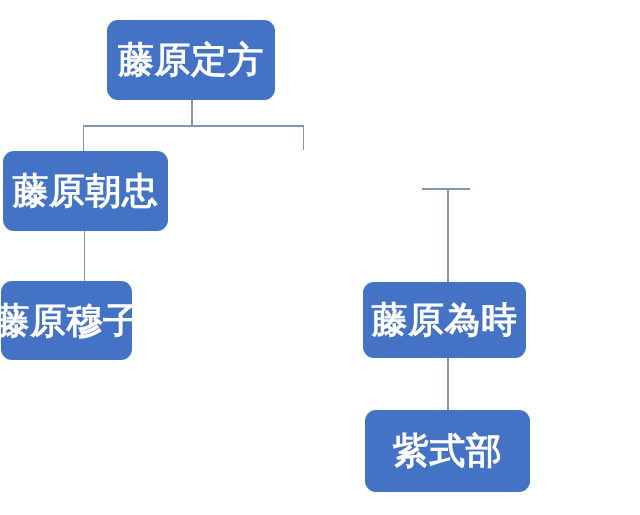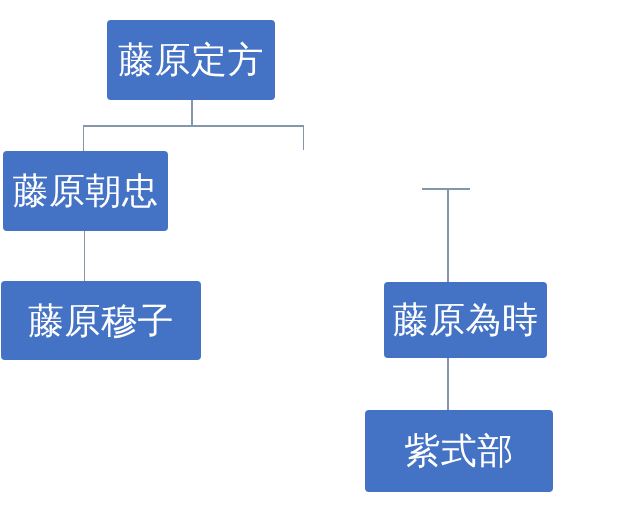--- a/index.html
+++ b/index.html
@@ -15,41 +15,42 @@
     width: 640px;
     height: 515px;
     background: var(--bg);
     overflow: hidden;
     font-family: "Liberation Serif", "DejaVu Serif", serif;
   }
   .node {
     position: absolute;
     background: var(--node-fill);
     color: var(--node-text);
-    border-radius: 4px;
+    border-radius: 11px;
     display: flex;
     align-items: center;
     justify-content: center;
     font-size: 36px;
     line-height: 1;
     white-space: nowrap;
     letter-spacing: 0.5px;
+    font-weight: bold;
   }
   .line {
     position: absolute;
     background: var(--connector);
   }
   
   .n-sadakata          { left: 107px; top: 20px;  width: 168px; height: 80px; }
   .n-asatada           { left: 3px;   top: 151px; width: 165px; height: 80px; }
   .n-sadakata-daughter { left: 215px; top: 150px; width: 207px; height: 82px; }
   .n-masatada          { left: 470px; top: 150px; width: 166px; height: 76px; }
-  .n-bokushi           { left: 1px;   top: 281px; width: 200px; height: 79px; }
-  .n-tametoki          { left: 384px; top: 282px; width: 163px; height: 76px; }
-  .n-murasaki          { left: 365px; top: 410px; width: 188px; height: 82px; text-align: center; }
+  .n-bokushi           { left: 1px;   top: 281px; width: 131px; height: 79px; }
+  .n-tametoki          { left: 363px; top: 282px; width: 163px; height: 76px; }
+  .n-murasaki          { left: 365px; top: 410px; width: 165px; height: 82px; text-align: center; }
   
   .c-v-sadakata-stem     { left: 191px;   top: 100px; width: 1.5px;  height: 26px; }
   .c-h-distributor       { left: 83px;    top: 125px; width: 221px;  height: 1.5px; }
   .c-v-drop-asatada      { left: 82.5px;  top: 126px; width: 1.5px;  height: 25px; }
   .c-v-drop-daughter     { left: 302.5px; top: 126px; width: 1.5px;  height: 24px; }
   .c-v-asatada-bokushi   { left: 83.5px;  top: 231px; width: 1.5px;  height: 50px; }
   .c-h-marriage          { left: 422px;   top: 188px; width: 48px;   height: 1.5px; }
   .c-v-marriage-tametoki { left: 447px;   top: 189px; width: 1.5px;  height: 93px; }
   .c-v-tametoki-murasaki { left: 447px;   top: 358px; width: 1.5px;  height: 52px; }
 </style>

